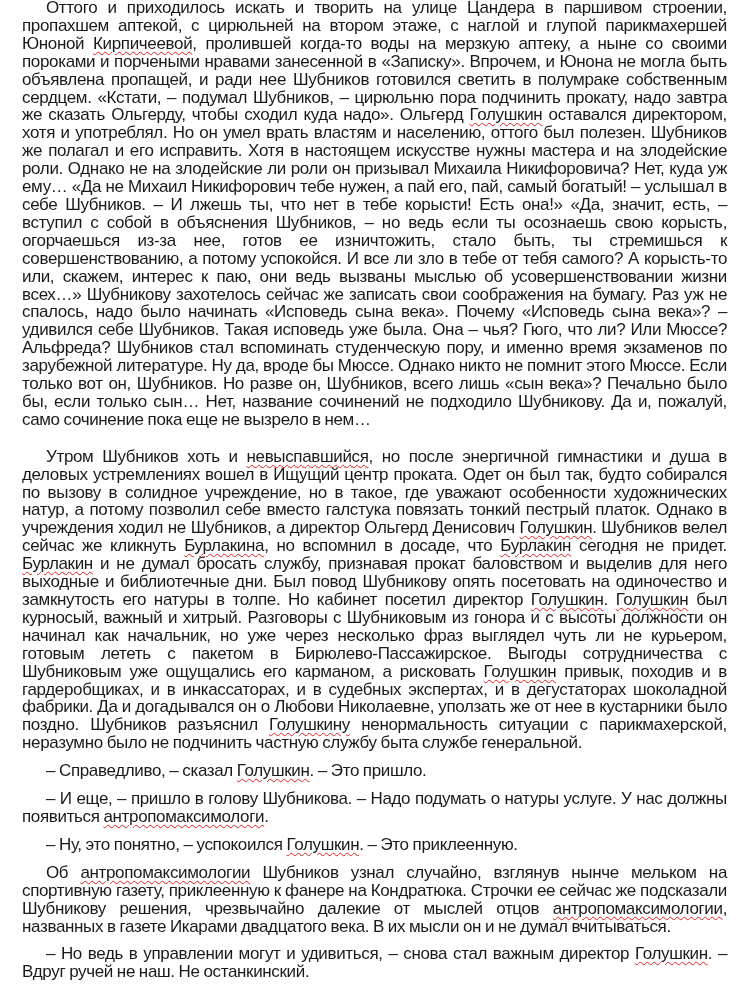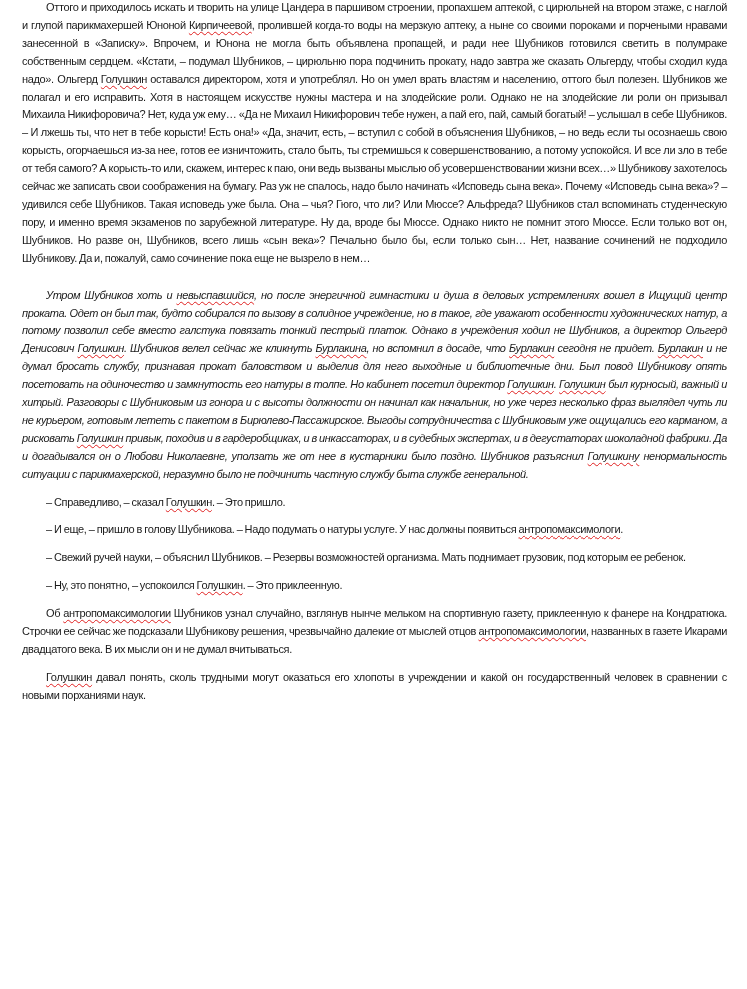--- a/index.html
+++ b/index.html
@@ -3,47 +3,47 @@
 <meta charset="utf-8">
 <style>
   html, body { margin: 0; padding: 0; background: #ffffff; }
   body { width: 747px; height: 989px; overflow: hidden; }
   .page {
     position: relative;
     width: 747px; height: 800px;
     box-sizing: border-box;
     padding: 0 20px 0 22px;
     font-family: "Liberation Sans", sans-serif;
-    font-size: 11px;
+    font-size: 17px;
     line-height: 17.9px;
     color: #1a1a1a;
     letter-spacing: -0.35px;
     word-spacing: -0.5px;
   }
   .para {
     margin: 0 0 10px 0;
     text-indent: 24px;
     text-align: justify;
     hyphens: none;
   }
   .para.first { margin-top: -1px; }
-  .para.gap { margin-top: 19px; font-style: italic; }
+  .para.gap { margin-top: 19px; }
   .sp {
     text-decoration: underline wavy #e02020;
     text-decoration-thickness: 1px;
     text-underline-offset: 2px;
   }
 </style>
 </head>
 <body>
 
 <div class="page">
   <div id="doc-body">
       <p class="para first"><span>Оттого и приходилось искать и творить на улице Цандера в паршивом строении, пропахшем аптекой, с цирюльней на втором этаже, с наглой и глупой парикмахершей Юноной </span><span class="sp">Кирпичеевой</span><span>, пролившей когда-то воды на мерзкую аптеку, а ныне со своими пороками и порчеными нравами занесенной в «Записку». Впрочем, и Юнона не могла быть объявлена пропащей, и ради нее Шубников готовился светить в полумраке собственным сердцем. «Кстати, – подумал Шубников, – цирюльню пора подчинить прокату, надо завтра же сказать Ольгерду, чтобы сходил куда надо». Ольгерд </span><span class="sp">Голушкин</span><span> оставался директором, хотя и употреблял. Но он умел врать властям и населению, оттого был полезен. Шубников же полагал и его исправить. Хотя в настоящем искусстве нужны мастера и на злодейские роли. Однако не на злодейские ли роли он призывал Михаила Никифоровича? Нет, куда уж ему… «Да не Михаил Никифорович тебе нужен, а пай его, пай, самый богатый! – услышал в себе Шубников. – И лжешь ты, что нет в тебе корысти! Есть она!» «Да, значит, есть, – вступил с собой в объяснения Шубников, – но ведь если ты осознаешь свою корысть, огорчаешься из-за нее, готов ее изничтожить, стало быть, ты стремишься к совершенствованию, а потому успокойся. И все ли зло в тебе от тебя самого? А корысть-то или, скажем, интерес к паю, они ведь вызваны мыслью об усовершенствовании жизни всех…» Шубникову захотелось сейчас же записать свои соображения на бумагу. Раз уж не спалось, надо было начинать «Исповедь сына века». Почему «Исповедь сына века»? – удивился себе Шубников. Такая исповедь уже была. Она – чья? Гюго, что ли? Или Мюссе? Альфреда? Шубников стал вспоминать студенческую пору, и именно время экзаменов по зарубежной литературе. Ну да, вроде бы Мюссе. Однако никто не помнит этого Мюссе. Если только вот он, Шубников. Но разве он, Шубников, всего лишь «сын века»? Печально было бы, если только сын… Нет, название сочинений не подходило Шубникову. Да и, пожалуй, само сочинение пока еще не вызрело в нем…</span></p>
       <p class="para gap"><span>Утром Шубников хоть и </span><span class="sp">невыспавшийся</span><span>, но после энергичной гимнастики и душа в деловых устремлениях вошел в Ищущий центр проката. Одет он был так, будто собирался по вызову в солидное учреждение, но в такое, где уважают особенности художнических натур, а потому позволил себе вместо галстука повязать тонкий пестрый платок. Однако в учреждения ходил не Шубников, а директор Ольгерд Денисович </span><span class="sp">Голушкин</span><span>. Шубников велел сейчас же кликнуть </span><span class="sp">Бурлакина</span><span>, но вспомнил в досаде, что </span><span class="sp">Бурлакин</span><span> сегодня не придет. </span><span class="sp">Бурлакин</span><span> и не думал бросать службу, признавая прокат баловством и выделив для него выходные и библиотечные дни. Был повод Шубникову опять посетовать на одиночество и замкнутость его натуры в толпе. Но кабинет посетил директор </span><span class="sp">Голушкин</span><span>. </span><span class="sp">Голушкин</span><span> был курносый, важный и хитрый. Разговоры с Шубниковым из гонора и с высоты должности он начинал как начальник, но уже через несколько фраз выглядел чуть ли не курьером, готовым лететь с пакетом в Бирюлево-Пассажирское. Выгоды сотрудничества с Шубниковым уже ощущались его карманом, а рисковать </span><span class="sp">Голушкин</span><span> привык, походив и в гардеробщиках, и в инкассаторах, и в судебных экспертах, и в дегустаторах шоколадной фабрики. Да и догадывался он о Любови Николаевне, уползать же от нее в кустарники было поздно. Шубников разъяснил </span><span class="sp">Голушкину</span><span> ненормальность ситуации с парикмахерской, неразумно было не подчинить частную службу быта службе генеральной.</span></p>
       <p class="para"><span>–  Справедливо, – сказал </span><span class="sp">Голушкин</span><span>. – Это пришло.</span></p>
       <p class="para"><span>– И еще, – пришло в голову Шубникова. – Надо подумать о натуры услуге. У нас должны появиться </span><span class="sp">антропомаксимологи</span><span>.</span></p>
-      <p class="para"><span>– Свежий ручей науки, – объяснил Шубников. – Резервы возможностей организма. Мать поднимает грузовик, под которым ее ребенок.</span></p>
       <p class="para"><span>–  Ну, это понятно, – успокоился </span><span class="sp">Голушкин</span><span>. – Это приклеенную.</span></p>
       <p class="para"><span>Об </span><span class="sp">антропомаксимологии</span><span> Шубников узнал случайно, взглянув нынче мельком на спортивную газету, приклеенную к фанере на Кондратюка. Строчки ее сейчас же подсказали Шубникову решения, чрезвычайно далекие от мыслей отцов </span><span class="sp">антропомаксимологии</span><span>, названных в газете Икарами двадцатого века. В их мысли он и не думал вчитываться.</span></p>
+      <p class="para"><span>–  Но ведь в управлении могут и удивиться, – снова стал важным директор </span><span class="sp">Голушкин</span><span>. – Вдруг ручей не наш. Не останкинский.</span></p>
       <p class="para"><span class="sp">Голушкин</span><span> давал понять, сколь трудными могут оказаться его хлопоты в учреждении и какой он государственный человек в сравнении с новыми порханиями наук.</span></p>
     </div>
 </div>
 
 </body></html>

